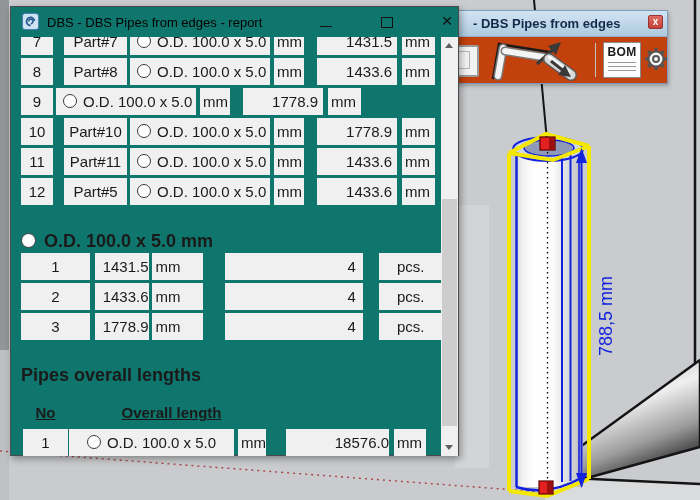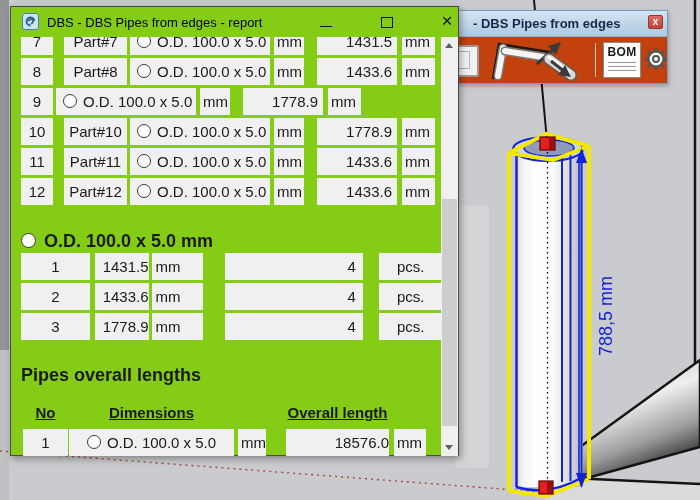--- a/index.html
+++ b/index.html
@@ -43,21 +43,21 @@
     position:absolute;left:154px;top:5px;width:38px;height:36px;box-sizing:border-box;
     border:1px solid #8a8a8a;background:#fdfdfd;text-align:center;cursor:pointer;
   }
   .tb-bom .bom-txt{display:block;font-size:12px;font-weight:bold;color:#1a1a1a;letter-spacing:.3px;margin-top:2px;}
   .tb-bom i{display:block;height:1px;background:#9a9a9a;margin:3px 4px 0 4px;}
   .tb-gear{position:absolute;left:194px;top:9px;cursor:pointer;}
 
   
   .dialog{
     position:absolute;left:10px;top:6px;width:449px;height:450px;z-index:10;
-    background:#84cc16;border:1px solid #4a4a4a;box-sizing:border-box;
+    background:#0f766e;border:1px solid #4a4a4a;box-sizing:border-box;
     box-shadow:2px 3px 7px rgba(0,0,0,.35);
     color:#1a1a1a;
   }
   .dlg-titlebar{position:relative;height:30px;}
   .dlg-icon{position:absolute;left:11px;top:6px;}
   .dlg-title{
     position:absolute;left:36px;top:0;height:30px;line-height:31px;
     font-size:13px;color:#000;white-space:nowrap;
   }
   .wm{position:absolute;top:4px;width:30px;height:22px;cursor:pointer;}
@@ -295,21 +295,21 @@
       <div class="cell c-no">11</div>
       <div class="cell c-part">Part#11</div>
       <div class="cell c-dim"><span class="circle-glyph"></span><span>O.D. 100.0 x 5.0</span></div>
       <div class="cell c-u1">mm</div>
       <div class="cell c-val">1433.6</div>
       <div class="cell c-u2">mm</div>
     </div>
 
     <div class="row">
       <div class="cell c-no">12</div>
-      <div class="cell c-part">Part#12</div>
+      <div class="cell c-part">Part#5</div>
       <div class="cell c-dim"><span class="circle-glyph"></span><span>O.D. 100.0 x 5.0</span></div>
       <div class="cell c-u1">mm</div>
       <div class="cell c-val">1433.6</div>
       <div class="cell c-u2">mm</div>
     </div>
 
     <div class="section-heading">
       <span class="circle-glyph"></span><span>O.D. 100.0 x 5.0 mm</span>
     </div>
 
@@ -332,21 +332,20 @@
       <div class="cell s-len">1778.9</div>
       <div class="cell s-u">mm</div>
       <div class="cell s-qty">4</div>
       <div class="cell s-pu">pcs.</div>
     </div>
 
     <div class="section-heading overall-h">Pipes overall lengths</div>
 
     <div class="row hdr">
       <div class="cell o-no">No</div>
-      <div class="cell o-dim">Dimensions</div>
       <div class="cell o-u"></div>
       <div class="cell o-val" style="text-align:center;padding-right:0;">Overall length</div>
     </div>
 
     <div class="row">
       <div class="cell o-no">1</div>
       <div class="cell o-dim"><span class="circle-glyph"></span><span>O.D. 100.0 x 5.0</span></div>
       <div class="cell o-u">mm</div>
       <div class="cell o-val">18576.0</div>
       <div class="cell o-u2">mm</div>

